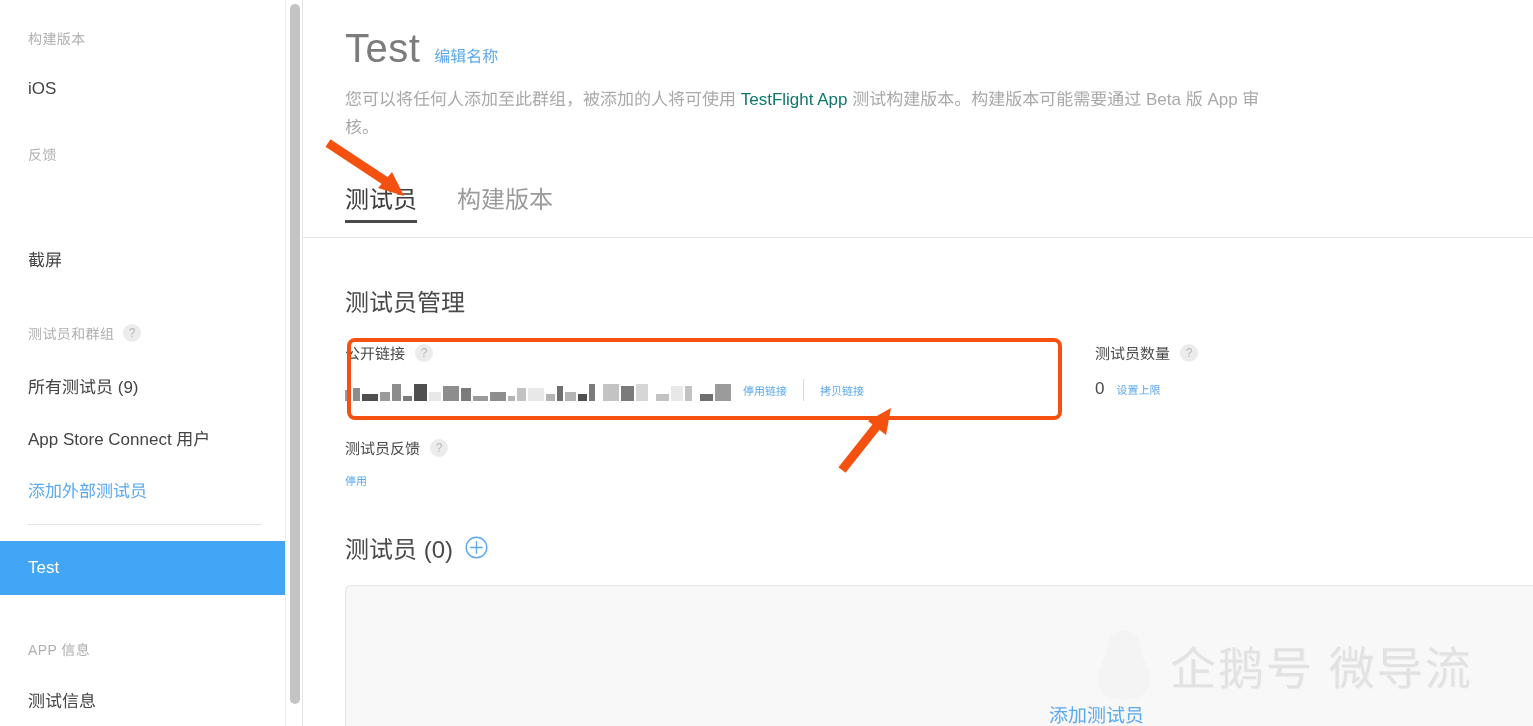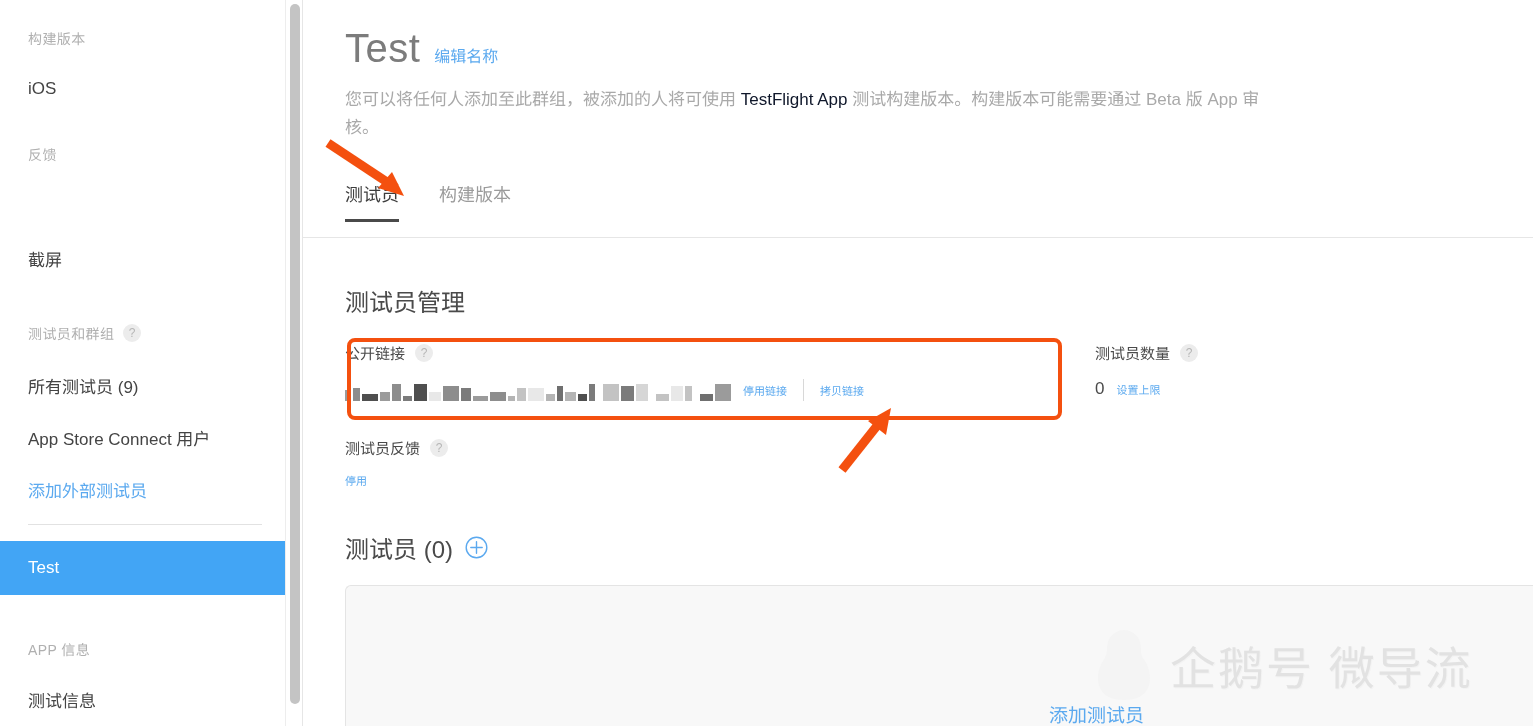--- a/index.html
+++ b/index.html
@@ -88,31 +88,31 @@
   }
   .edit-name-link {
     font-size: 16px; color: #5ba9ef; cursor: pointer;
   }
   .page-desc {
     position: absolute; left: 42px; top: 86px;
     width: 940px;
     font-size: 17px; line-height: 1.65; color: #a9a9a9;
     font-weight: 400;
   }
-  .page-desc .inline-link { color: #0f172a; }
+  .page-desc .inline-link { color: #0f766e; }
 
   
   .tabs {
     position: absolute; left: 42px; top: 180px;
     display: flex; gap: 40px;
   }
   .tab {
     position: relative;
-    font-size: 18px; color: #9b9b9b; font-weight: 400;
-    padding-bottom: 16px; cursor: pointer; white-space: nowrap;
+    font-size: 24px; color: #9b9b9b; font-weight: 400;
+    padding-bottom: 8px; cursor: pointer; white-space: nowrap;
   }
   .tab.active { color: #3c3c3c; }
   .tab.active::after {
     content: ""; position: absolute; left: 0; bottom: 0;
     width: 100%; height: 3px; background: #4a4a4a;
   }
   .tabs-rule {
     position: absolute; left: 0; top: 237px; right: 0; height: 1px;
     background: #e6e6e6;
   }

